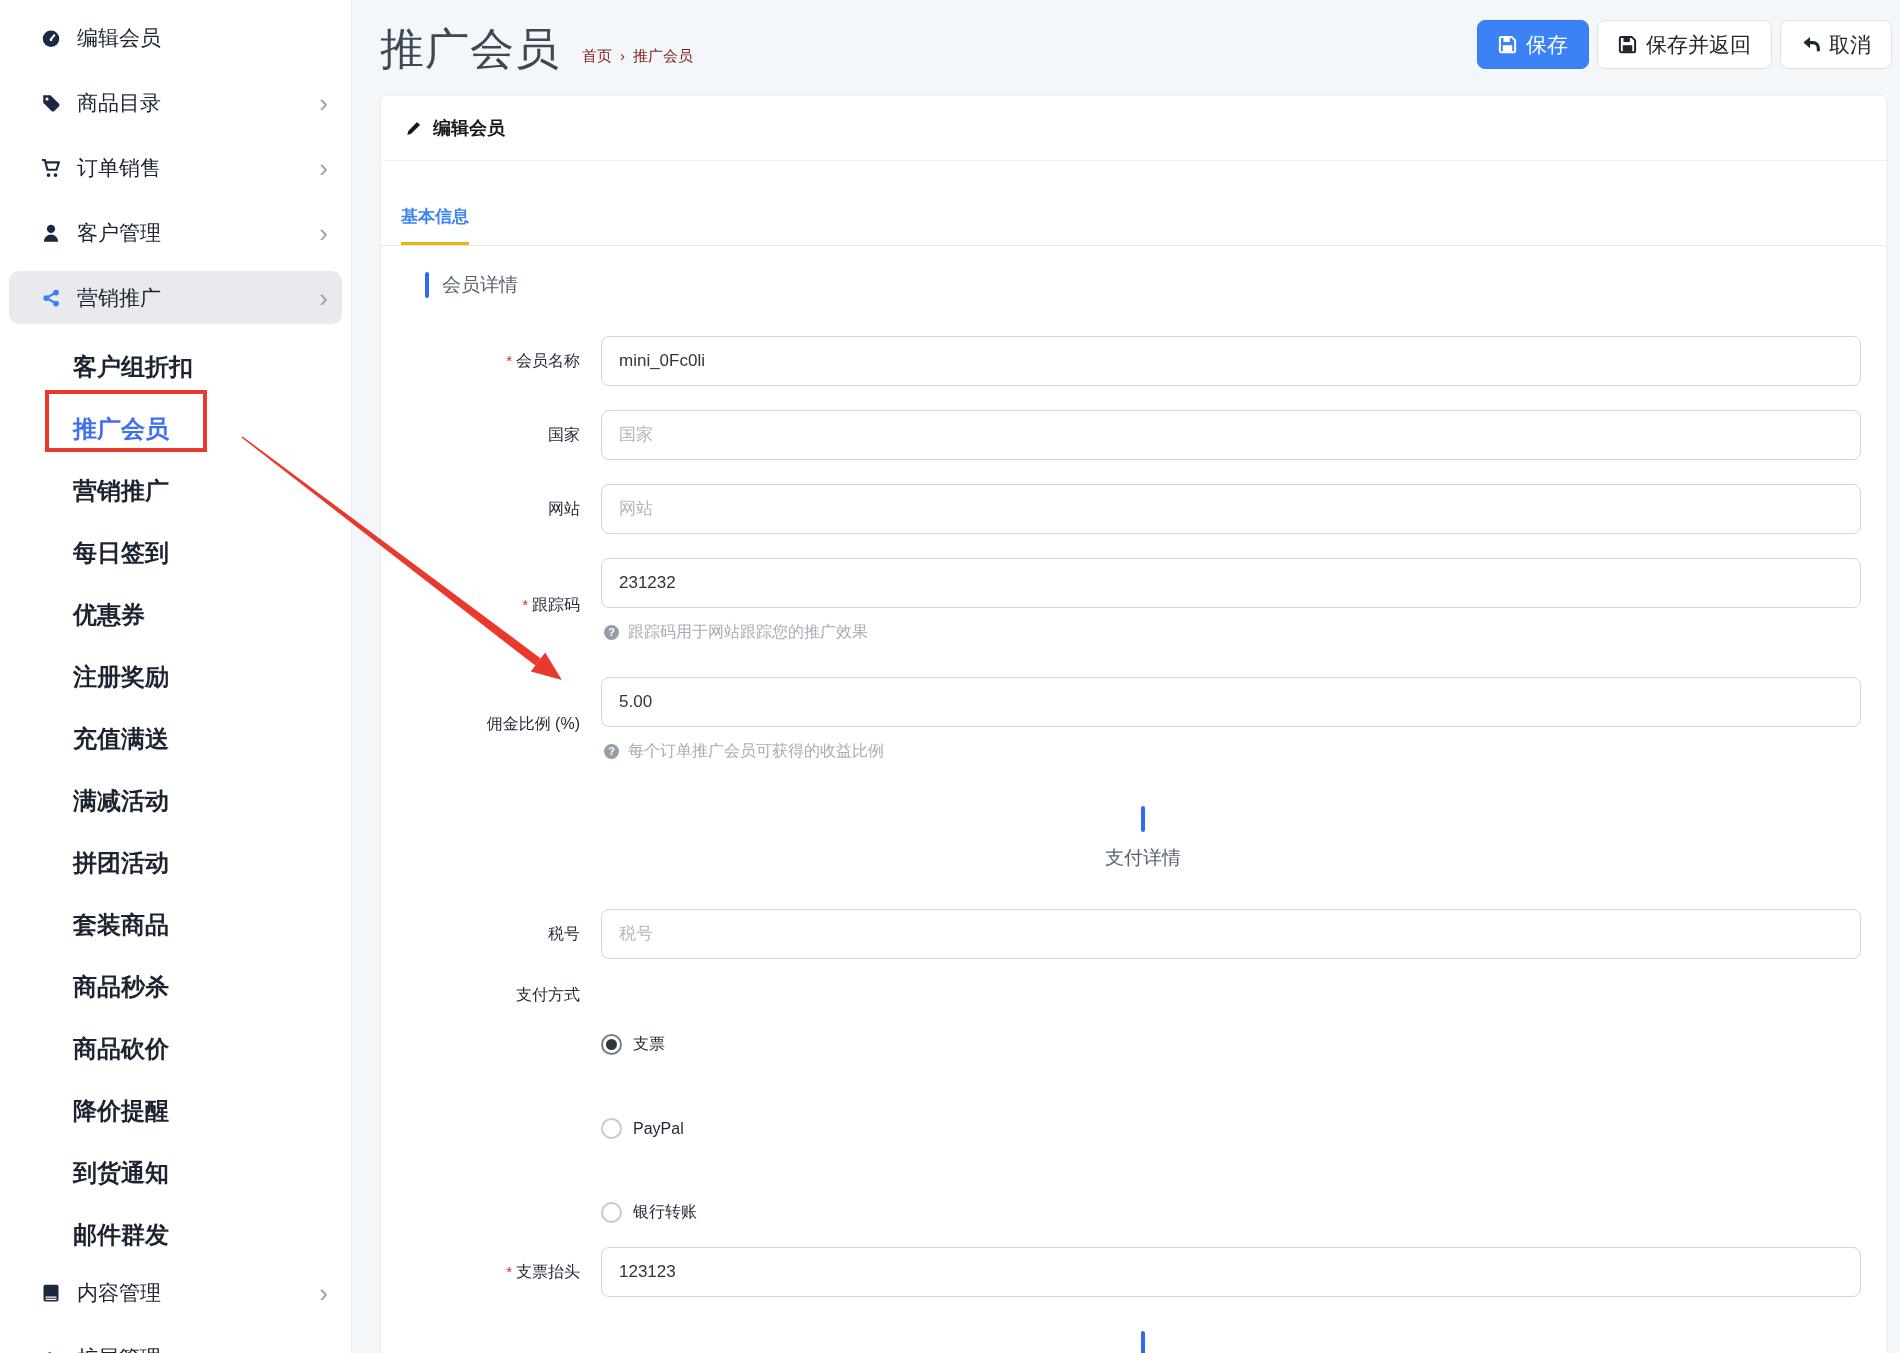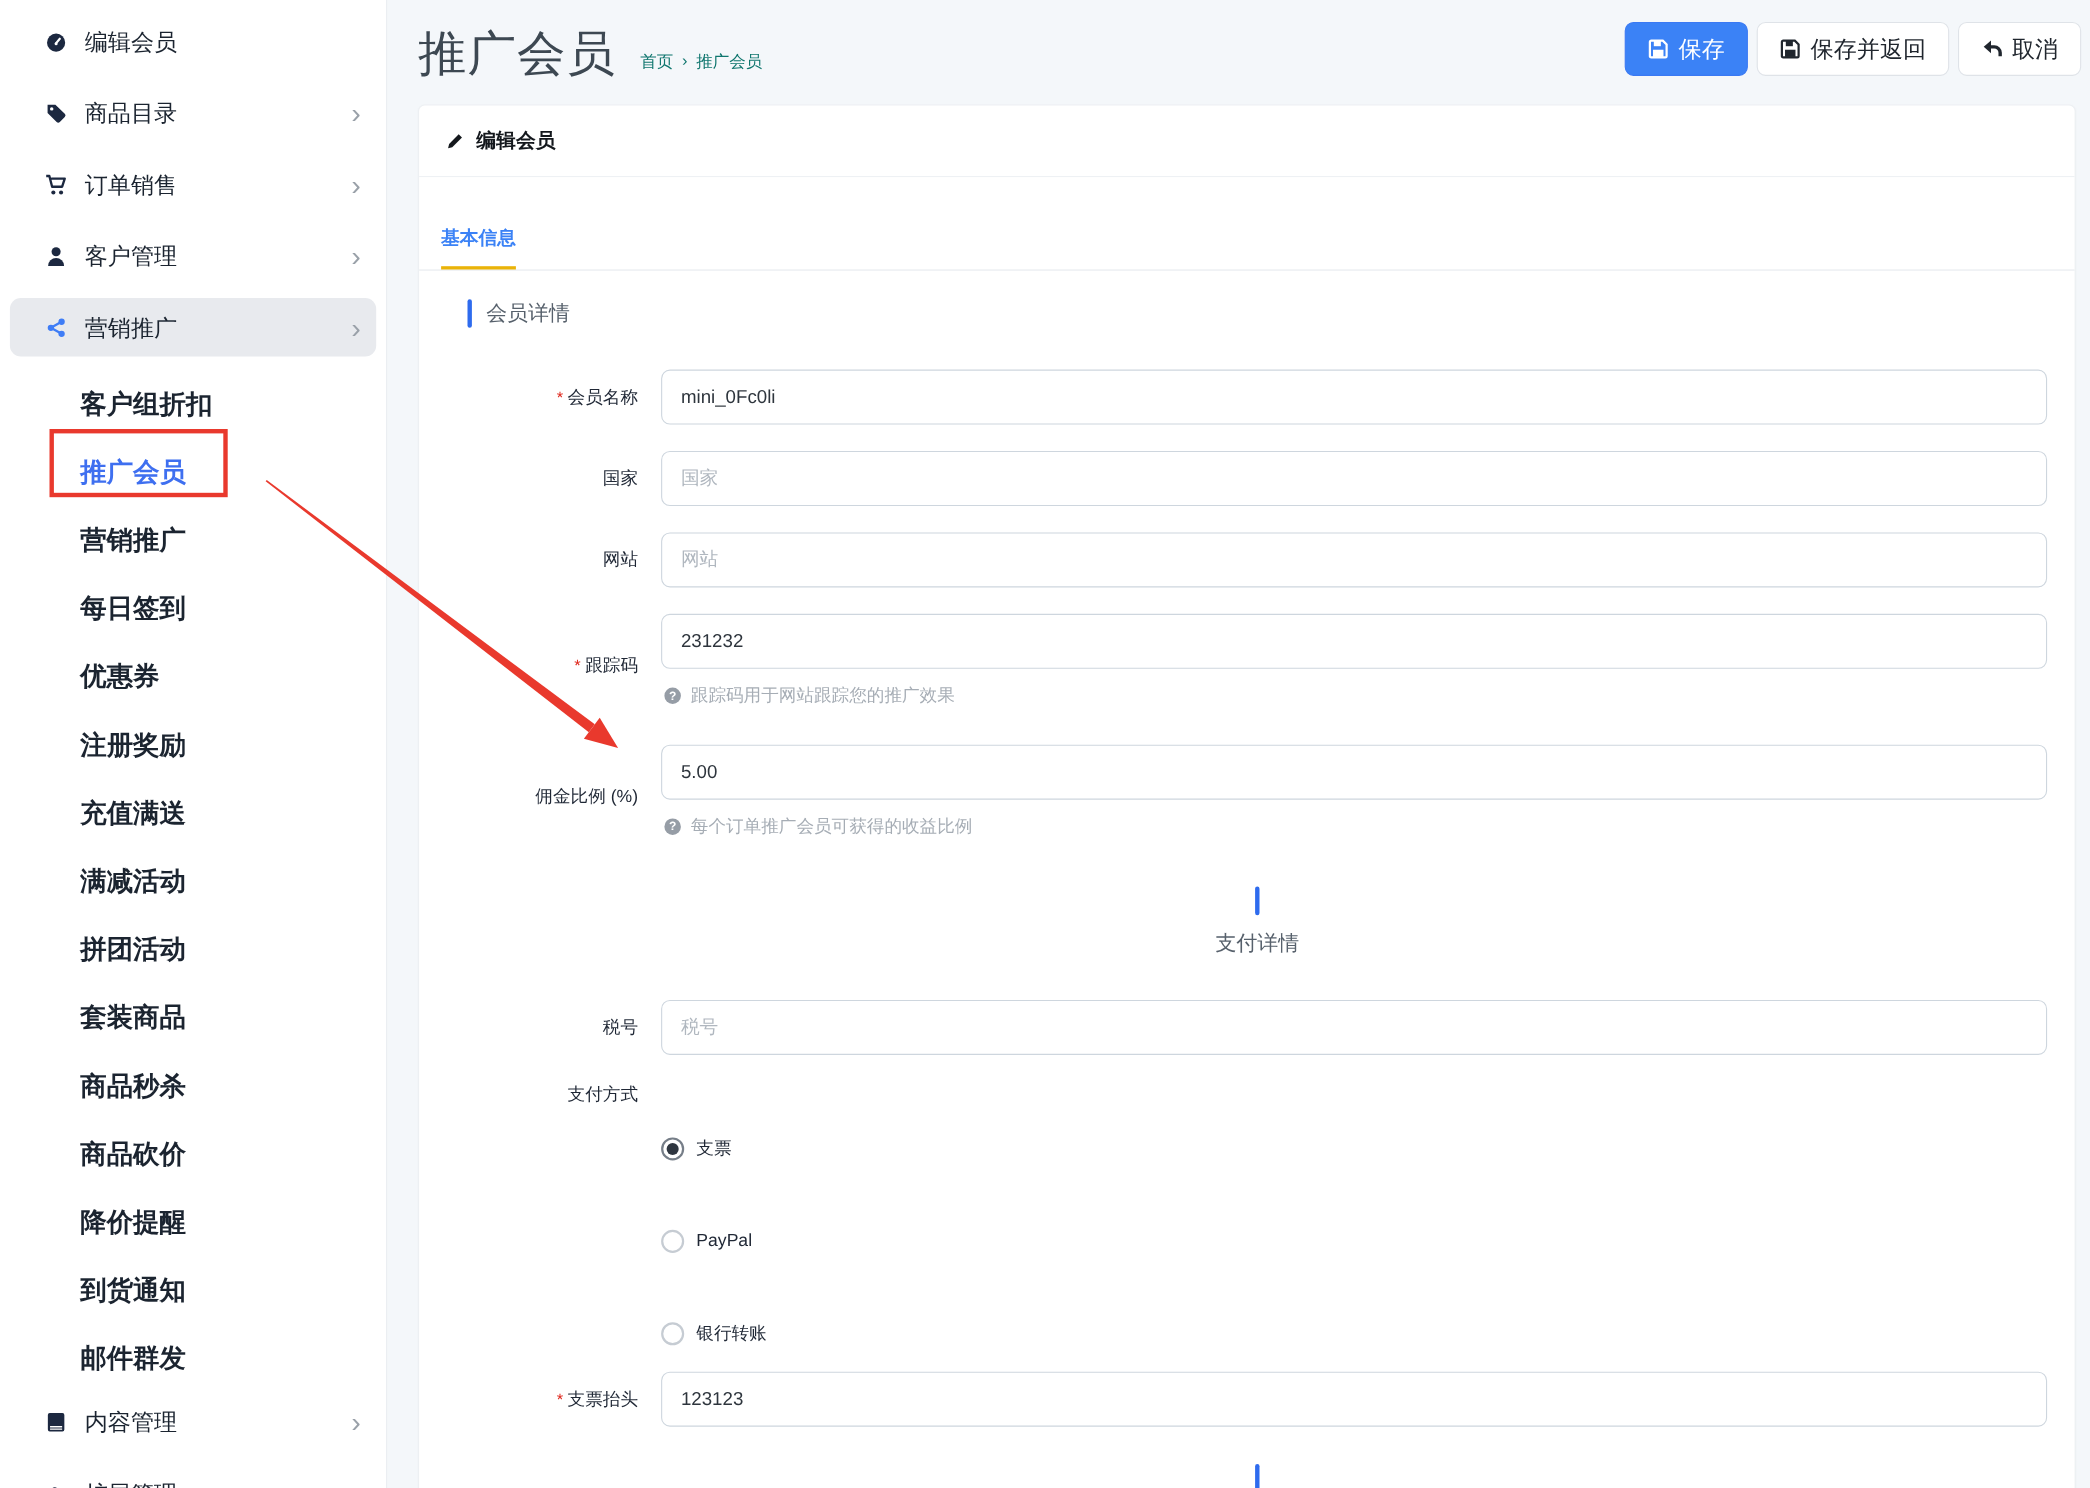--- a/index.html
+++ b/index.html
@@ -19,21 +19,21 @@
   .s-sub { display:flex; align-items:center; height:62px; padding-left:73px; cursor:pointer; }
   .s-sub .s-label { font-size:24px;font-weight:bold; }
   .s-sub.selected .s-label { color:#3e6ff0; }
 
   
   .page { position:absolute; left:352px; top:0; width:1548px; height:1353px; }
   .page-header { display:flex; justify-content:space-between; align-items:flex-start;
     padding:20px 8px 0 28px; height:95px; }
   .title-wrap { display:flex; align-items:center; }
   .page-title { font-size:44px; font-weight:500; color:#3d4852; letter-spacing:1px; }
-  .breadcrumb { margin-left:22px; margin-top:14px; font-size:15px; color:#0f766e; display:flex; gap:8px; align-items:flex-start; }
+  .breadcrumb { margin-left:22px; margin-top:14px; font-size:15px; color:#7f1d1d; display:flex; gap:8px; align-items:flex-start; }
   .breadcrumb span { white-space:nowrap; }
   .btns { display:flex; gap:8px; }
   .btn { display:flex; align-items:center; gap:9px; height:49px; padding:0 20px;
     border-radius:8px; font-size:21px; cursor:pointer; background:#fff;
     border:1px solid #dfe3e8; color:#20262e; }
   .btn svg { width:19px; height:19px; }
   .btn.primary { background:#3b82f6; border-color:#3a79f3; color:#fff; }
 
   
   .card { margin:0 13px 0 28px; background:#fff; border:1px solid #edf0f3;

